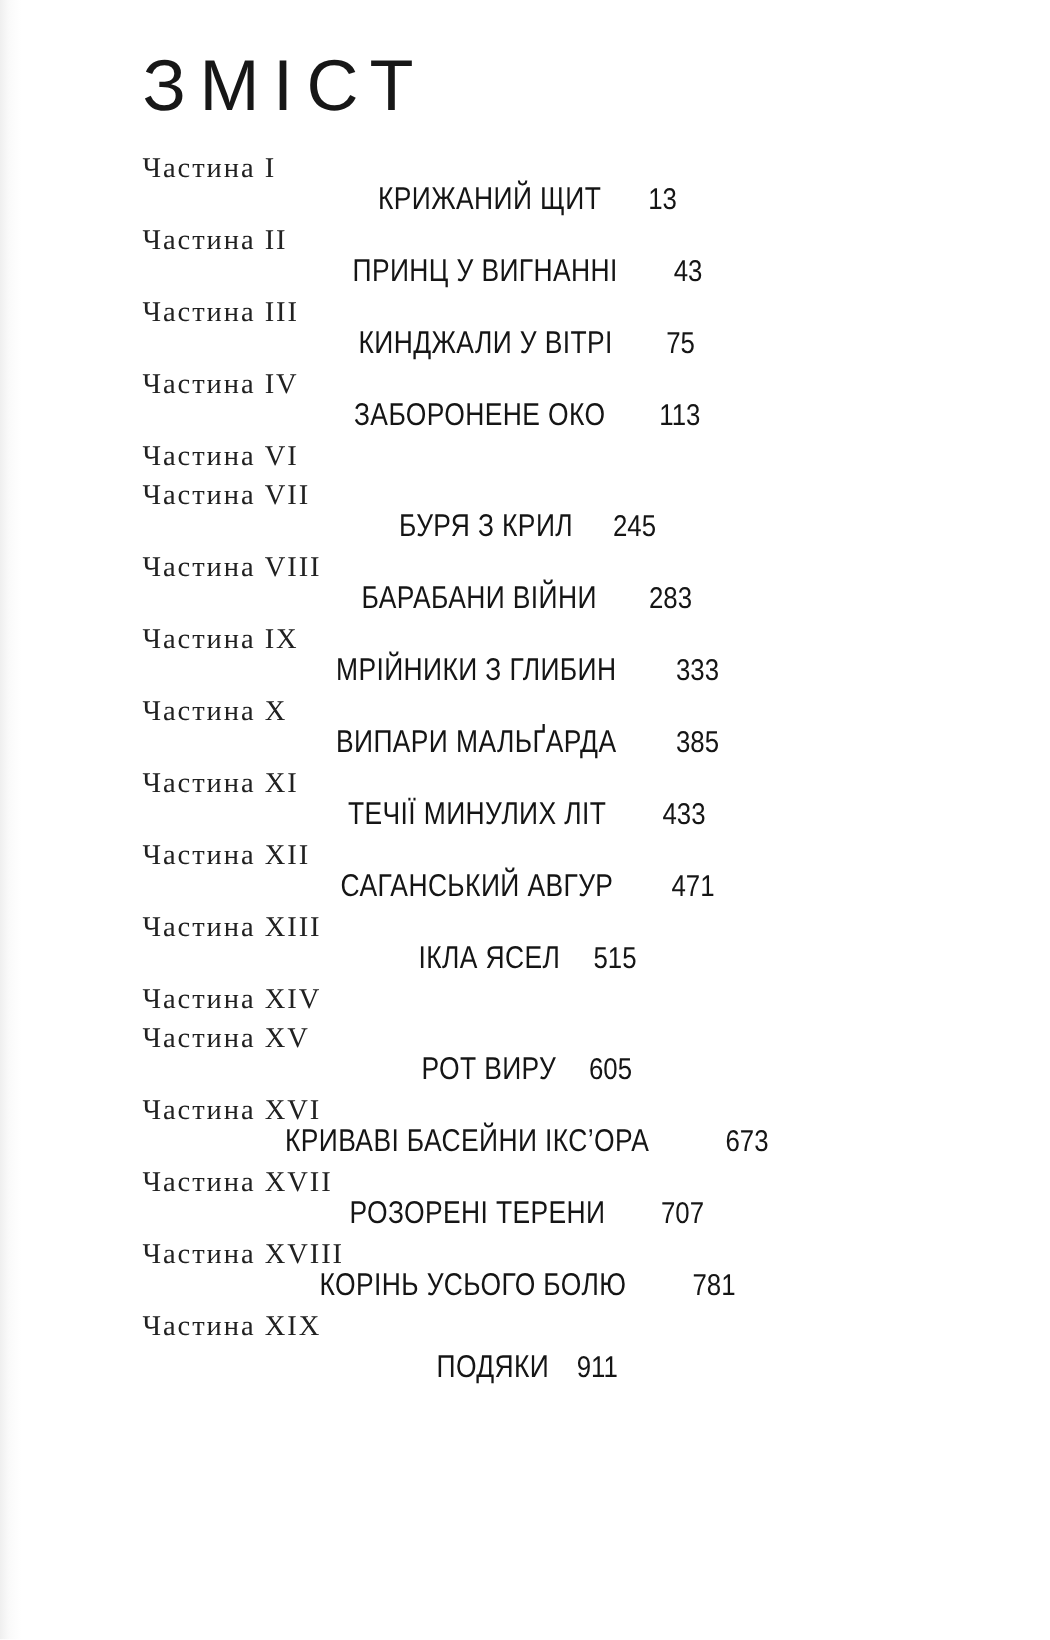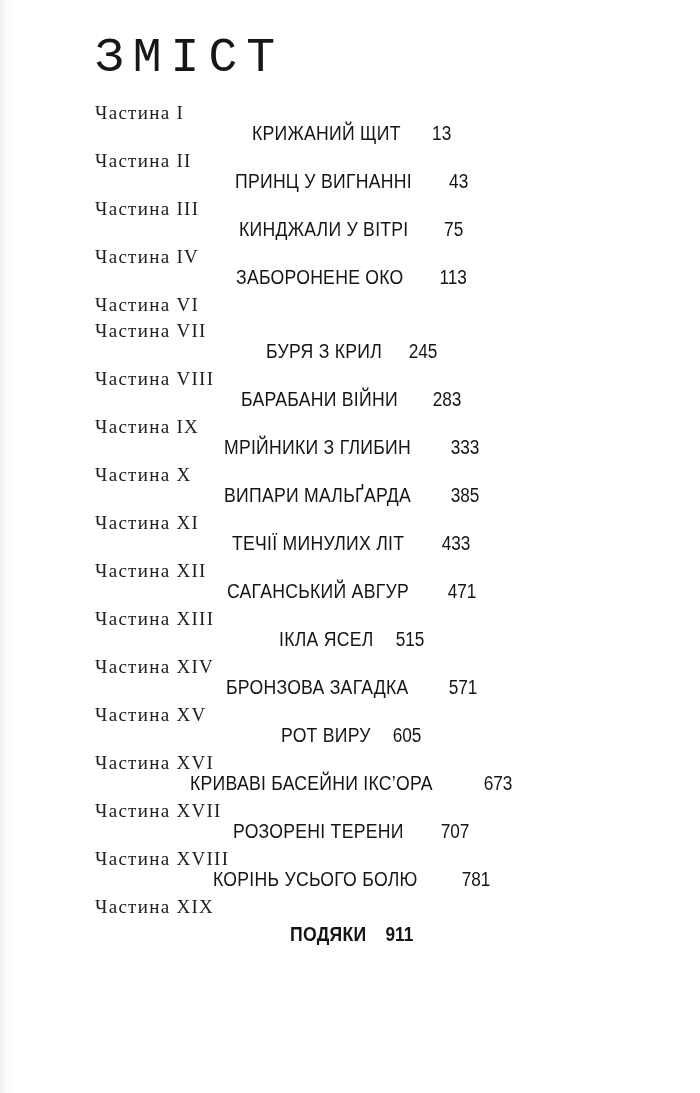--- a/index.html
+++ b/index.html
@@ -19,21 +19,21 @@
     color: #1c1c1c;
   }
   .content {
     position: absolute;
     left: 95px;
     top: 0;
     width: 513px;
   }
   .toc-title {
     margin: 34px 0 21px 0;
-    font-family: Liberation Mono, monospace;
+    font-family: Liberation Sans, sans-serif;
     font-weight: 400;
     font-size: 48px;
     line-height: 1.0;
     letter-spacing: 9px;
     color: #171717;
   }
   .toc-entry {
     margin-bottom: 7px;
   }
   .part-label {
@@ -63,21 +63,20 @@
   .entry-page {
     font-family: "Liberation Sans", sans-serif;
     font-size: 20px;
     color: #151515;
     white-space: nowrap;
     transform: scaleX(0.86);
     transform-origin: 100% 60%;
   }
   .toc-entry.no-label {
     margin-top: 1px;
-    font-weight: bold;
   }
 </style>
 </head>
 <body>
 
 <div class="page">
   <div class="content">
     <h1 class="toc-title">ЗМІСТ</h1>
     <div id="toc-list">
   <div class="toc-entry">
@@ -168,24 +167,20 @@
   <div class="toc-entry">
     <div class="part-label">Частина XIII</div>
     <div class="entry-row">
       <span class="entry-title">ІКЛА ЯСЕЛ</span>
       <span class="entry-page">515</span>
     </div>
   </div>
 
   <div class="toc-entry">
     <div class="part-label">Частина XIV</div>
-    <div class="entry-row">
-      <span class="entry-title">БРОНЗОВА ЗАГАДКА</span>
-      <span class="entry-page">571</span>
-    </div>
   </div>
 
   <div class="toc-entry">
     <div class="part-label">Частина XV</div>
     <div class="entry-row">
       <span class="entry-title">РОТ ВИРУ</span>
       <span class="entry-page">605</span>
     </div>
   </div>
 

